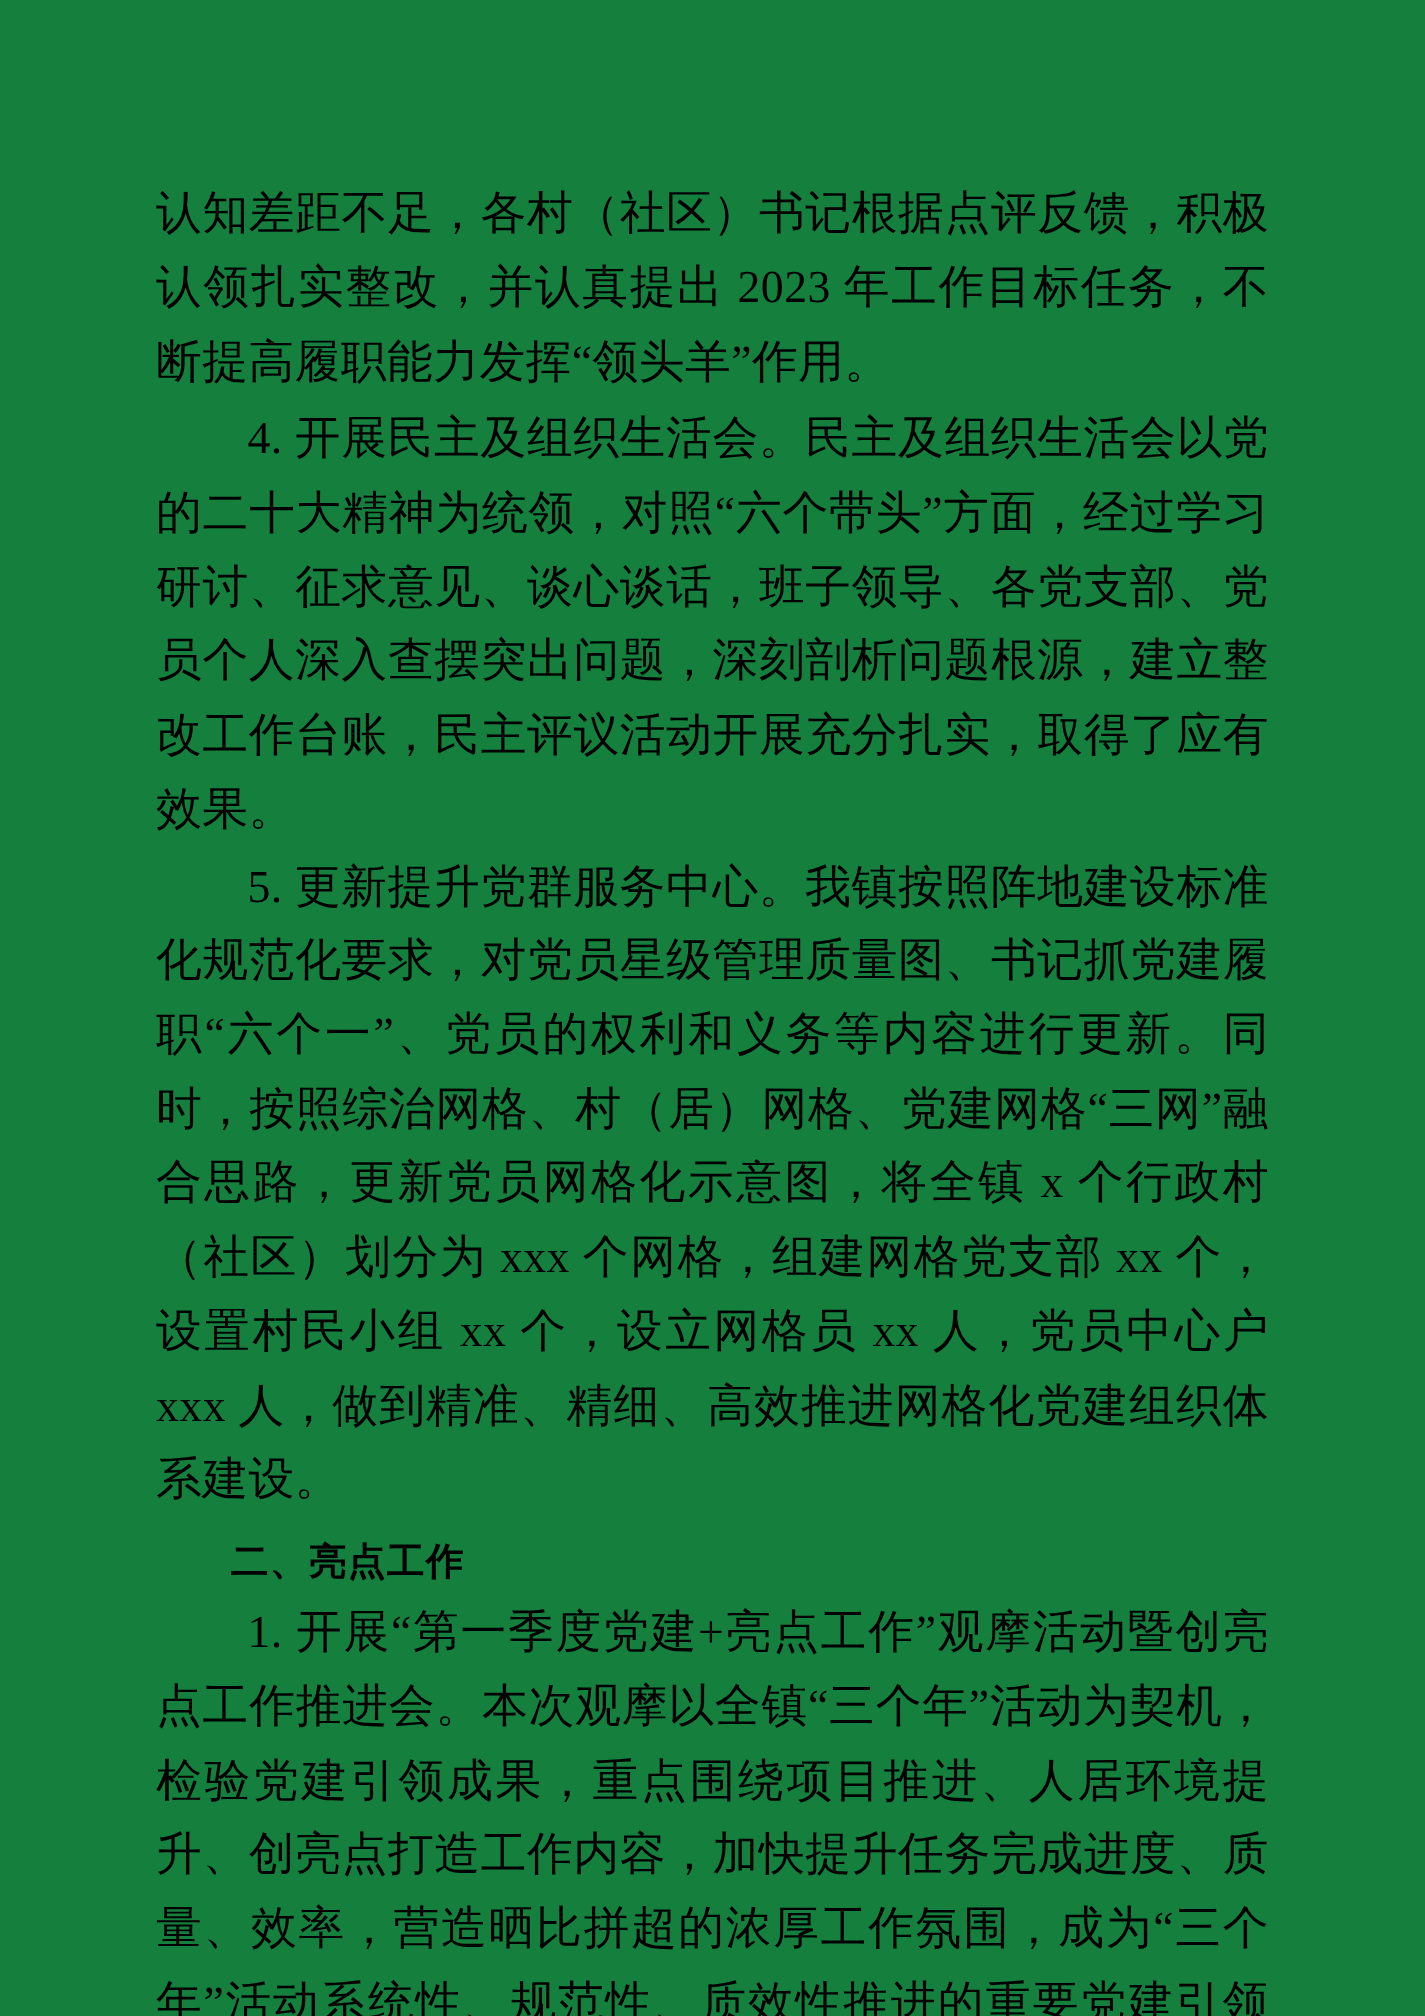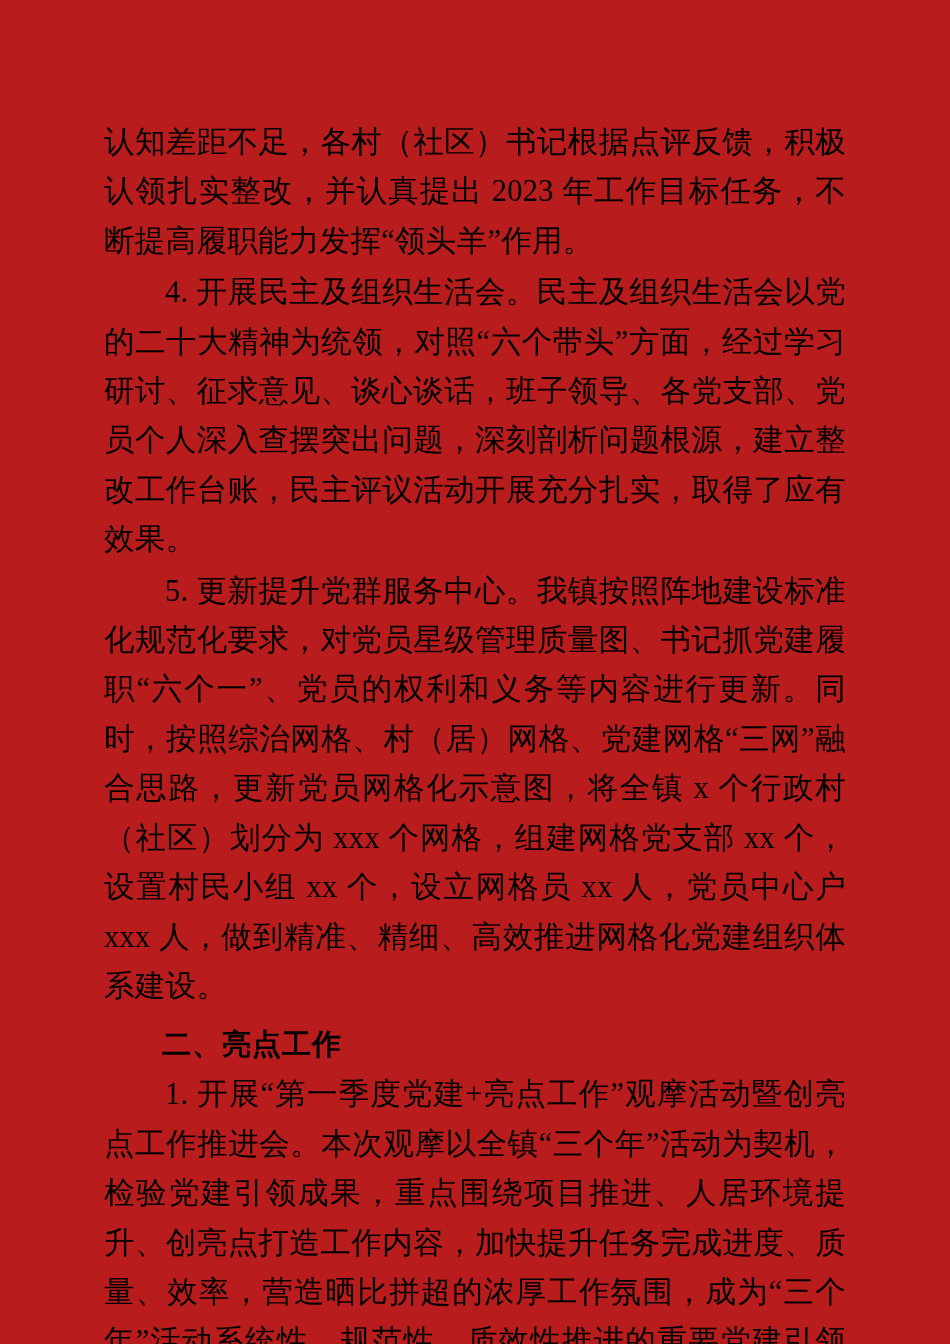--- a/index.html
+++ b/index.html
@@ -3,21 +3,21 @@
 <meta charset="utf-8">
 <style>
   html, body {
     margin: 0;
     padding: 0;
     background: #ffffff;
   }
   .page {
     width: 950px;
     height: 1344px;
-    background: #b91c1c;
+    background: #15803d;
     position: relative;
     box-sizing: border-box;
     padding: 118px 104px 60px 104px;
     font-family: "Liberation Serif", "DejaVu Serif", serif;
     color: #000000;
     overflow: hidden;
   }
   .doc-body {
     font-size: 30.5px;
     line-height: 1.62;
@@ -30,21 +30,21 @@
     text-indent: 2em;
   }
   .para.first {
     text-indent: 0;
   }
   .heading {
     margin: 10px 0 2px 0;
     text-indent: 2em;
     font-family: "DejaVu Sans", "Liberation Sans", sans-serif;
     font-weight: bold;
-    font-size: 29px;
+    font-size: 25px;
     letter-spacing: 1px;
   }
 </style>
 </head>
 <body>
 
 <div class="page">
   <div class="doc-body">
     <p class="para first">认知差距不足，各村（社区）书记根据点评反馈，积极认领扎实整改，并认真提出 2023 年工作目标任务，不断提高履职能力发挥“领头羊”作用。</p>
     <p class="para">4. 开展民主及组织生活会。民主及组织生活会以党的二十大精神为统领，对照“六个带头”方面，经过学习研讨、征求意见、谈心谈话，班子领导、各党支部、党员个人深入查摆突出问题，深刻剖析问题根源，建立整改工作台账，民主评议活动开展充分扎实，取得了应有效果。</p>

